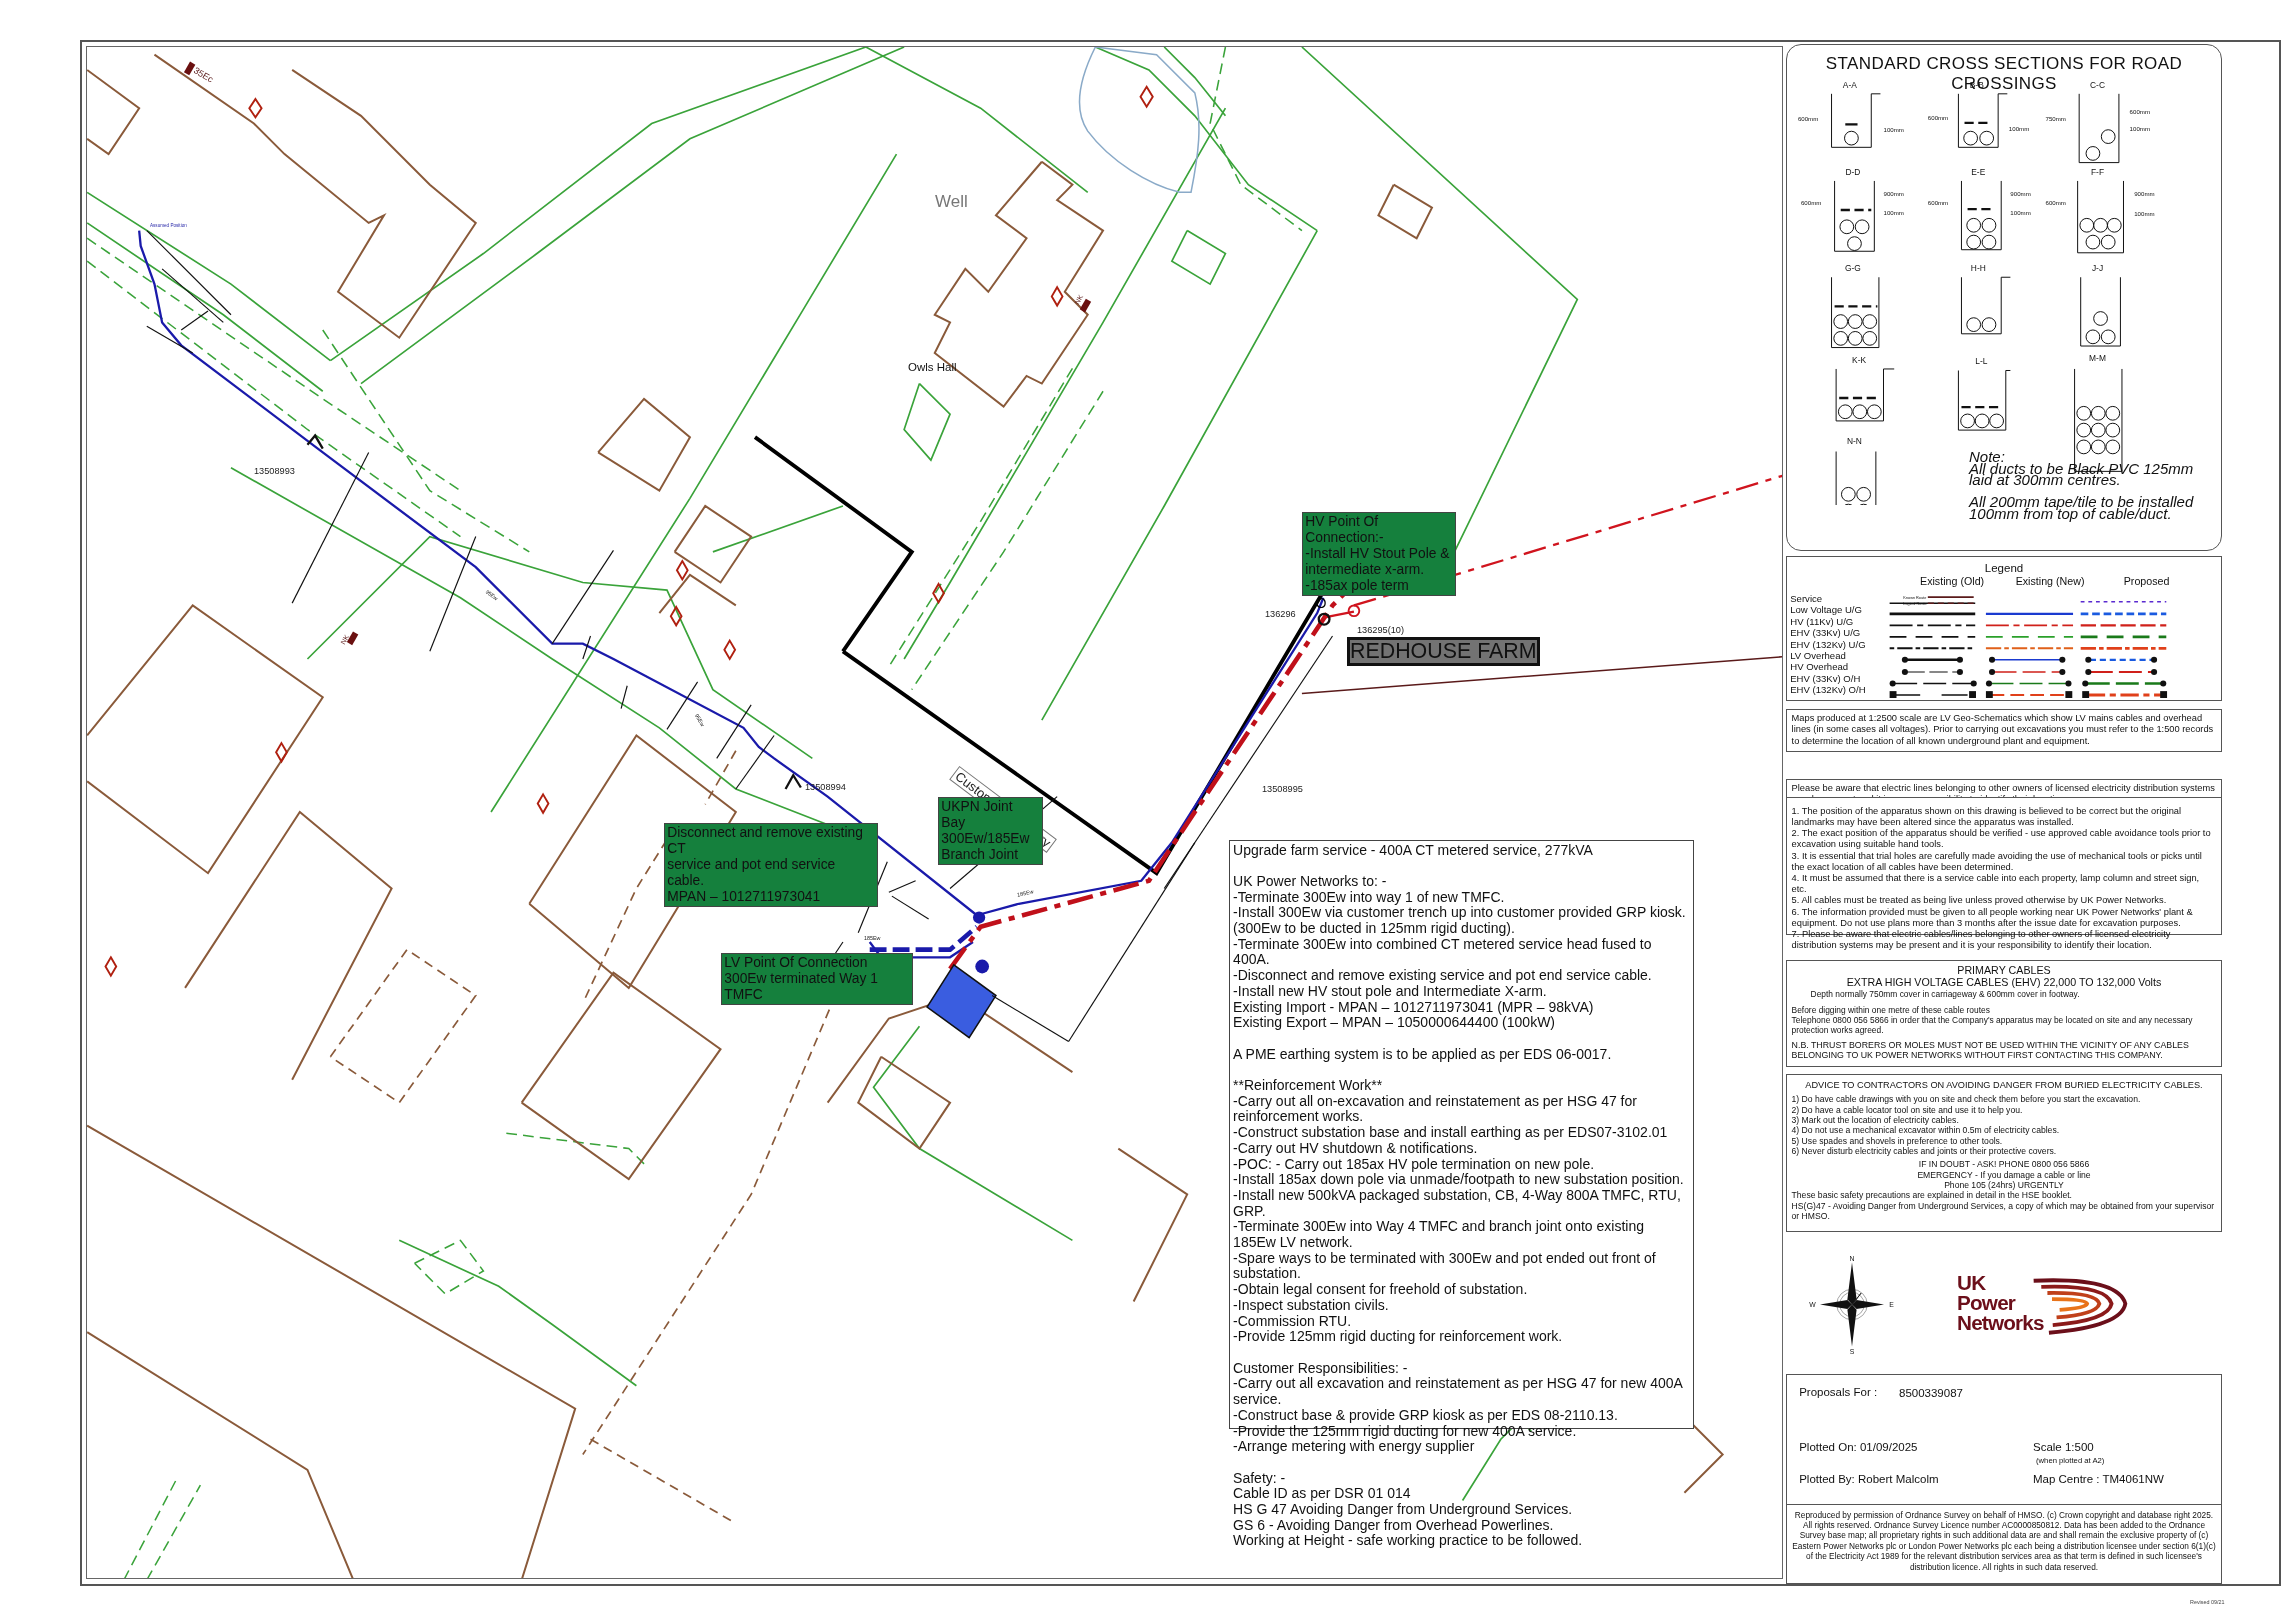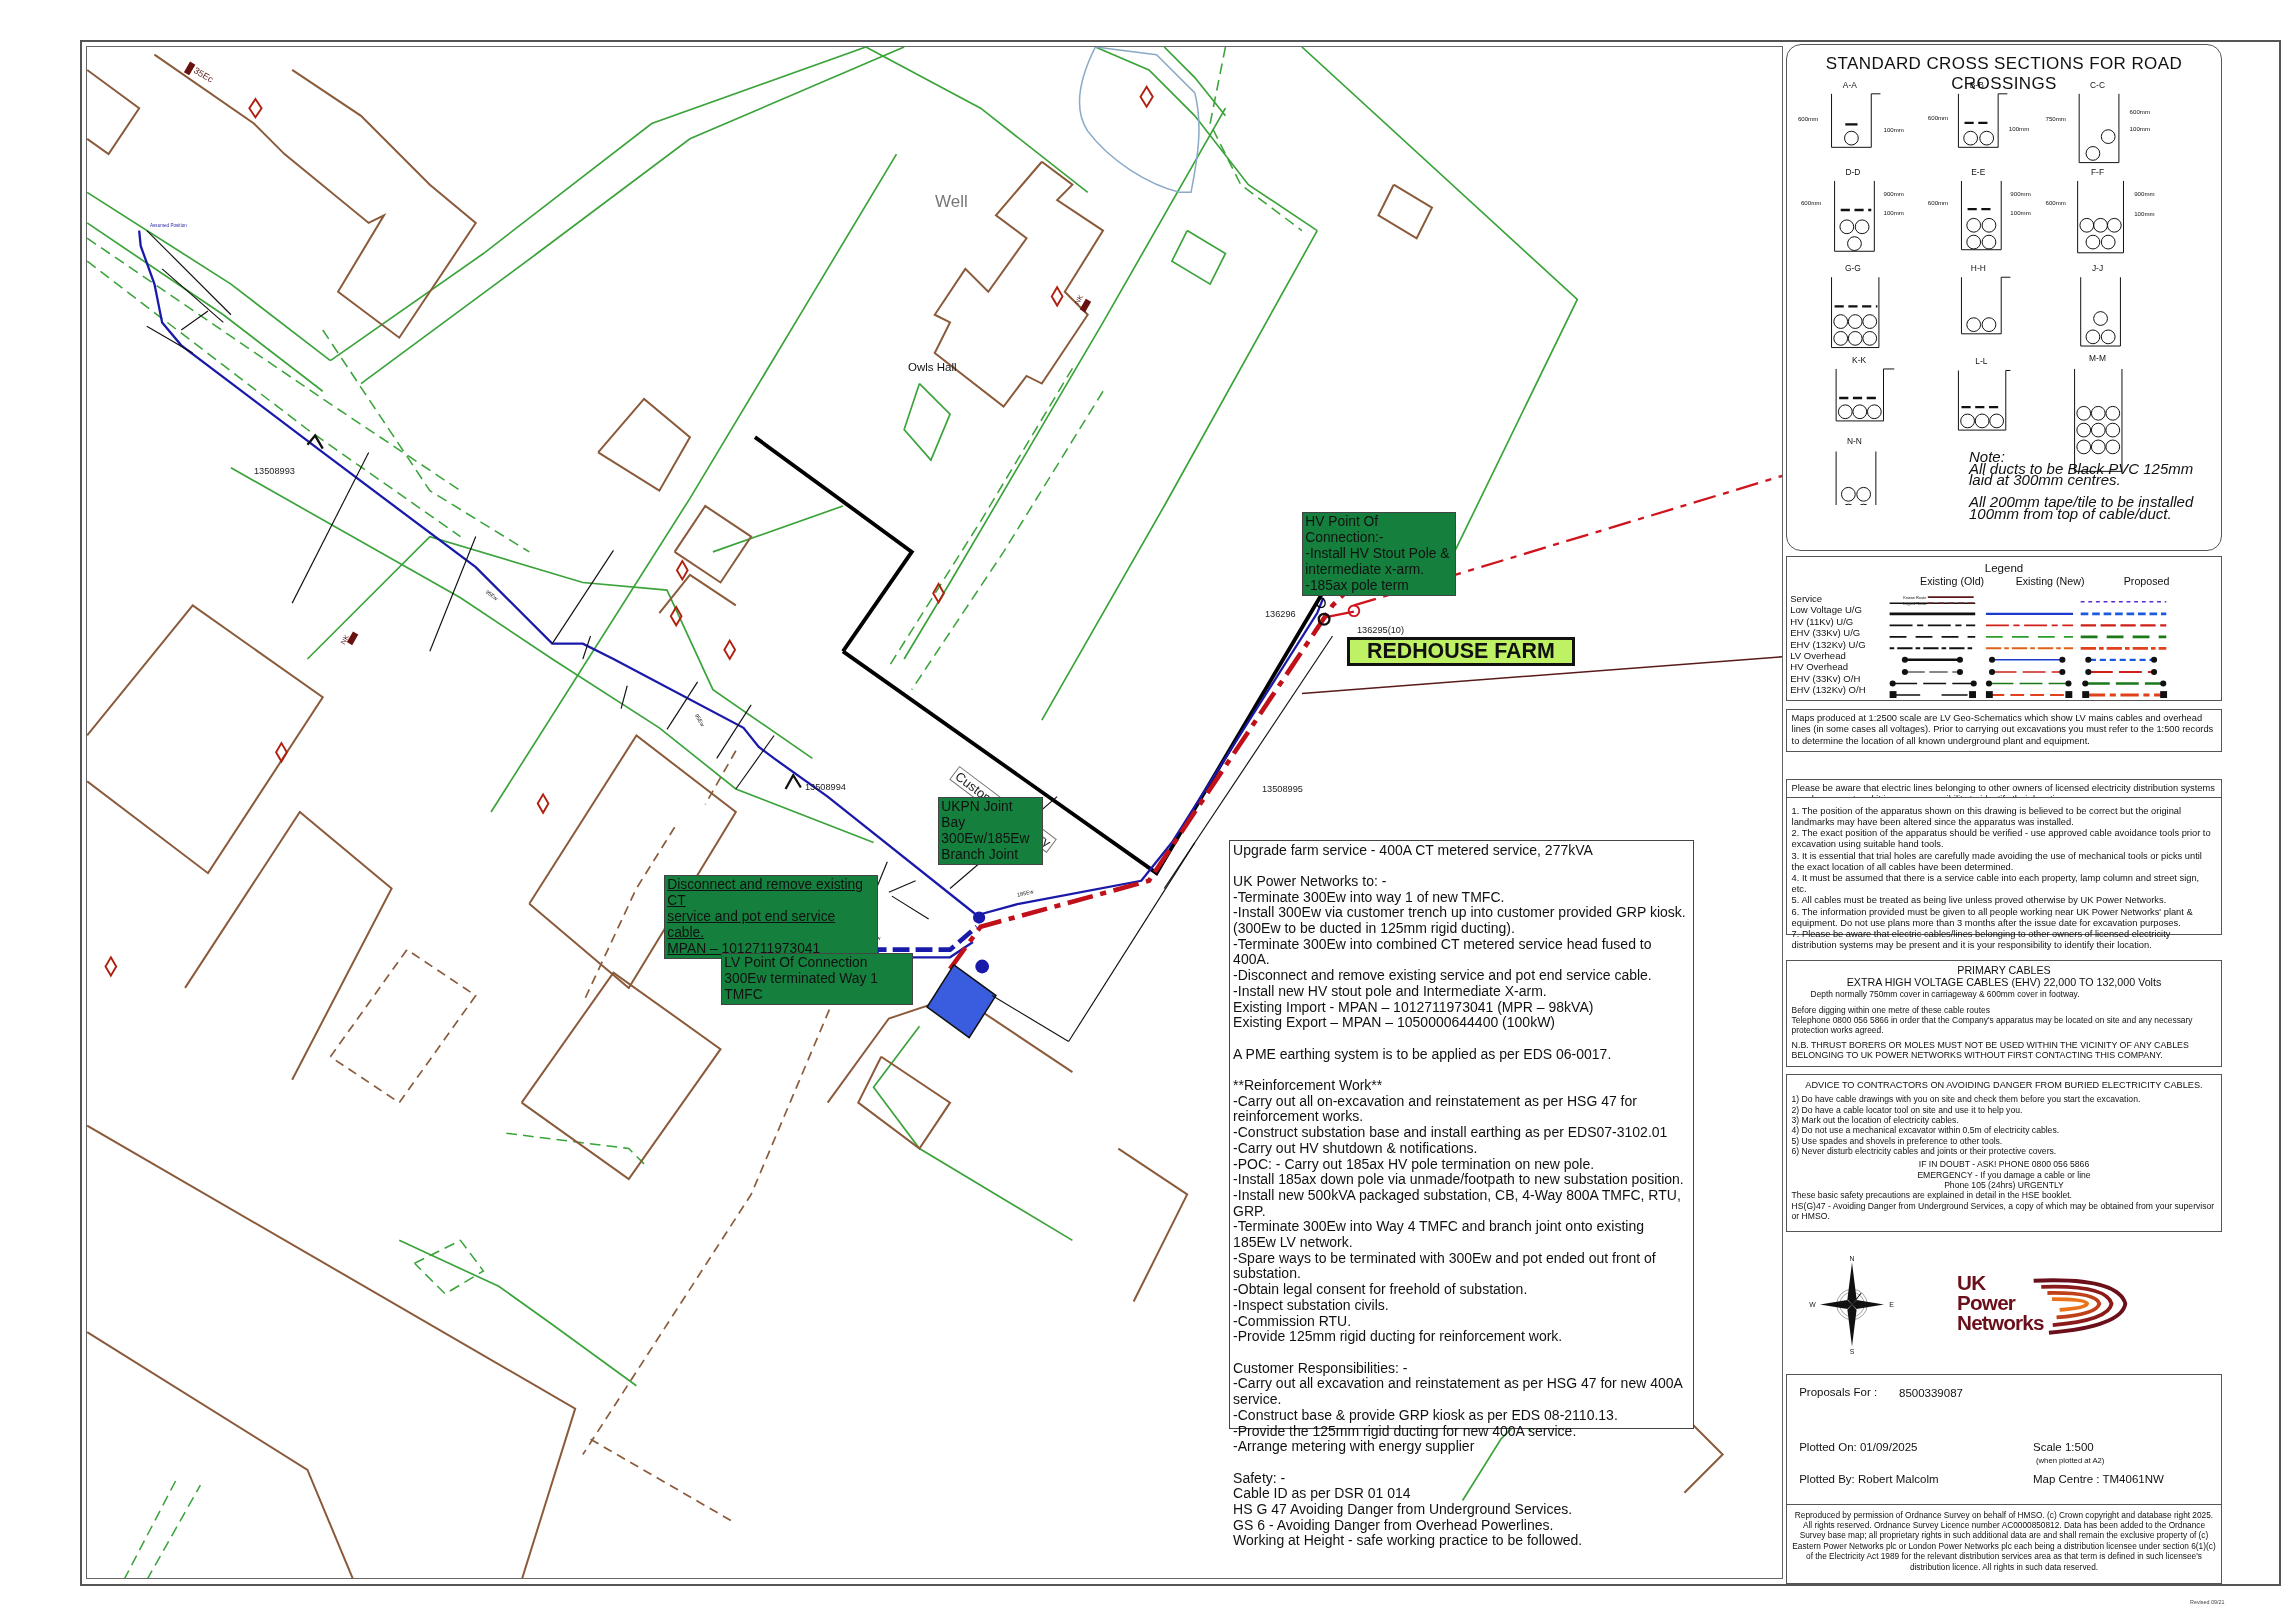--- a/index.html
+++ b/index.html
@@ -3,21 +3,21 @@
 <meta charset="utf-8">
 <style>
   html,body{margin:0;padding:0;background:#fff;}
   body{width:2295px;height:1623px;position:relative;overflow:hidden;font-family:"Liberation Sans",sans-serif;color:#111;}
   .sheet{position:absolute;left:80px;top:40px;width:2201px;height:1546px;border:2.3px solid #555;box-sizing:border-box;}
   .map{position:absolute;left:86px;top:46px;width:1697px;height:1533px;border:1.5px solid #666;box-sizing:border-box;overflow:hidden;background:#fff;}
   .map svg{position:absolute;left:0;top:0;}
   .panel{position:absolute;left:1786px;width:436px;border:1.5px solid #555;box-sizing:border-box;background:#fff;}
   .callout{position:absolute;background:#15803d;border:1.5px solid #444;font-size:13.8px;line-height:16px;padding:0.8px 2.3px;white-space:pre-line;color:#111;}
   .notebox{position:absolute;left:1229px;top:840px;width:465px;height:589px;border:1.5px solid #444;background:#fff;padding:1.5px 3.1px;box-sizing:border-box;font-size:14px;line-height:15.7px;white-space:pre-line;}
-  .farm{position:absolute;left:1347px;top:637px;border:3.1px solid #111;font-size:21.4px;line-height:23px;padding:0 17px;background:#bef264;font-weight:bold;}
+  .farm{position:absolute;left:1347px;top:637px;border:3.1px solid #111;font-size:21.4px;line-height:23px;padding:0 0;background:#737373;}
   .smlabel{position:absolute;font-size:9.2px;color:#222;}
   .maplabel{position:absolute;font-size:15.3px;}
   .xs-title{font-size:17px;text-align:center;margin-top:9.2px;letter-spacing:0.4px;}
   .legend-title{text-align:center;font-size:11.5px;margin-top:4.6px;}
   .legend-grid{display:grid;grid-template-columns:113px 98px 98px 95px;font-size:10px;margin-left:3.1px;}
   .legend-grid .h{text-align:center;font-size:10.7px;}
   .ptext{font-size:9.3px;line-height:11.2px;padding:3.1px 4.6px;}
   .center{text-align:center;}
   .rev{position:absolute;left:2190px;top:1599px;font-size:5.4px;color:#444;}
 </style>
@@ -191,21 +191,21 @@
   <div class="smlabel" style="left:777px;top:888px;font-size:5.4px;">185Ew</div>
   <div class="smlabel" style="left:855px;top:754px;transform:rotate(37deg);font-size:13px;border:0.8px solid #777;background:#fff;padding:0 2.3px;">Customer Boundary</div>
 
   <div class="callout" style="left:1215px;top:465px;width:147px;">HV Point Of Connection:-
 -Install HV Stout Pole &amp;
 intermediate x-arm.
 -185ax pole term</div>
   <div class="callout" style="left:851px;top:750px;width:98px;">UKPN Joint Bay
 300Ew/185Ew
 Branch Joint</div>
-  <div class="callout" style="left:577px;top:828px;width:207px;text-decoration:underline;">Disconnect and remove existing CT
+  <div class="callout" style="left:577px;top:776px;width:207px;">Disconnect and remove existing CT
 service and pot end service cable.
 MPAN – 1012711973041</div>
   <div class="callout" style="left:634px;top:906px;width:185px;">LV Point Of Connection
 300Ew terminated Way 1 TMFC</div>
 </div>
 
 <div class="farm">REDHOUSE FARM</div>
 <div class="notebox">Upgrade farm service - 400A CT metered service, 277kVA
 
 UK Power Networks to: -

